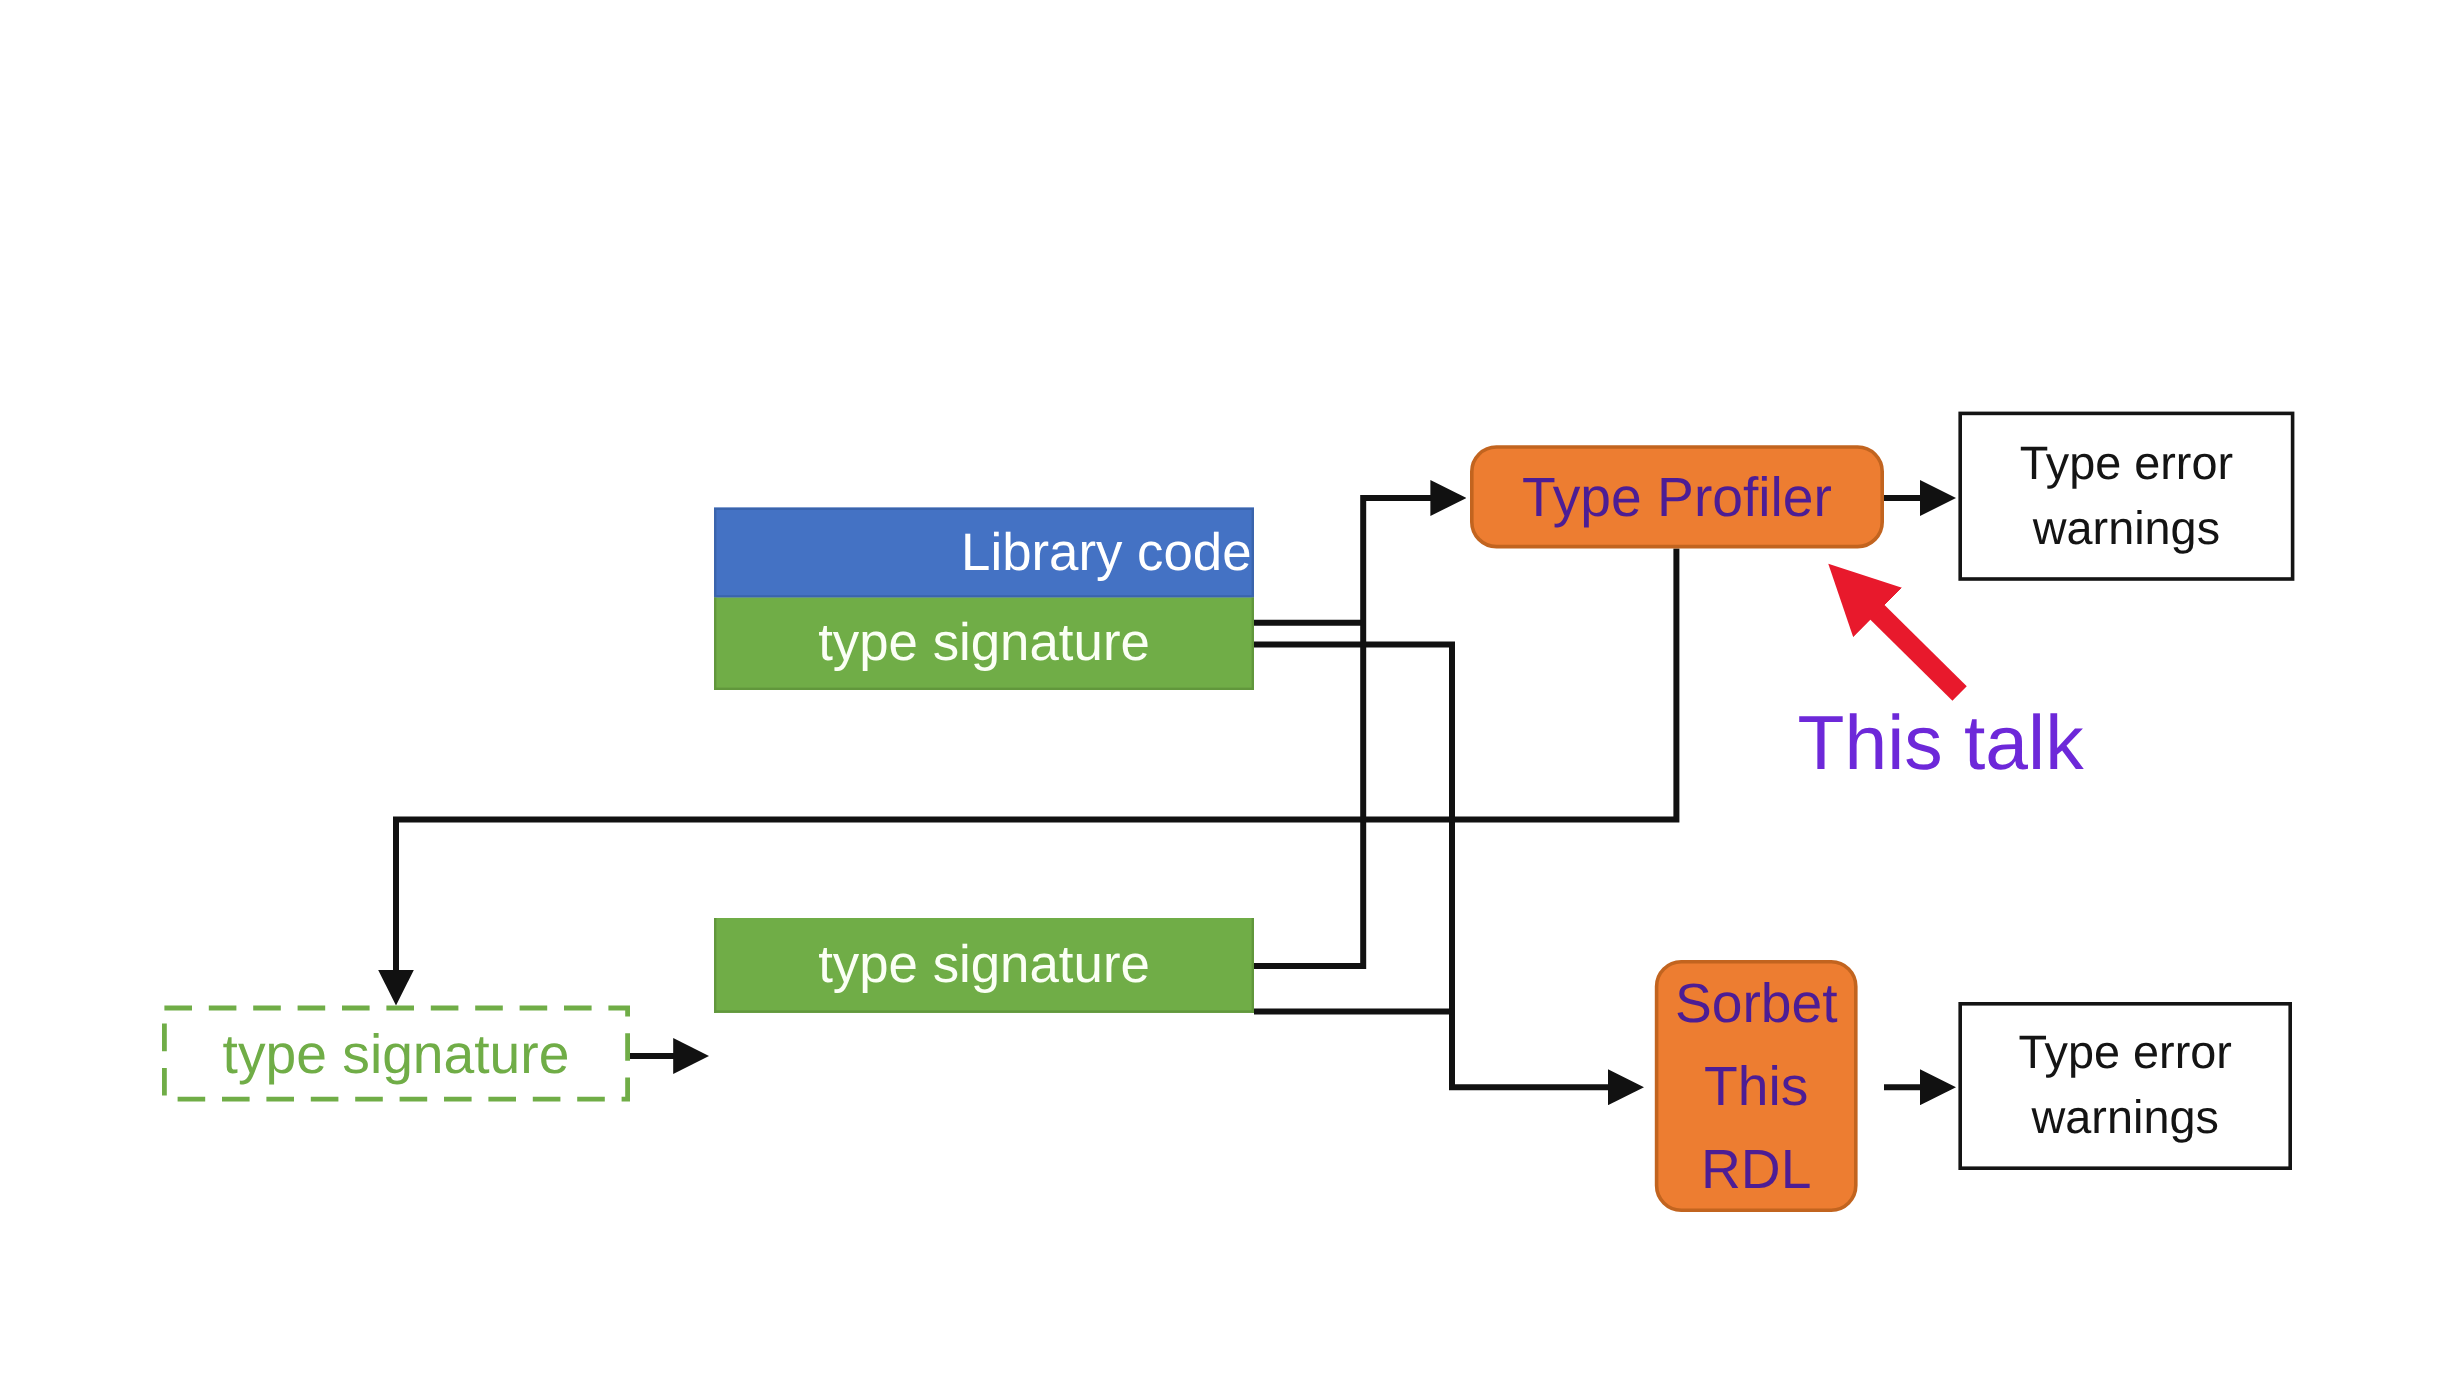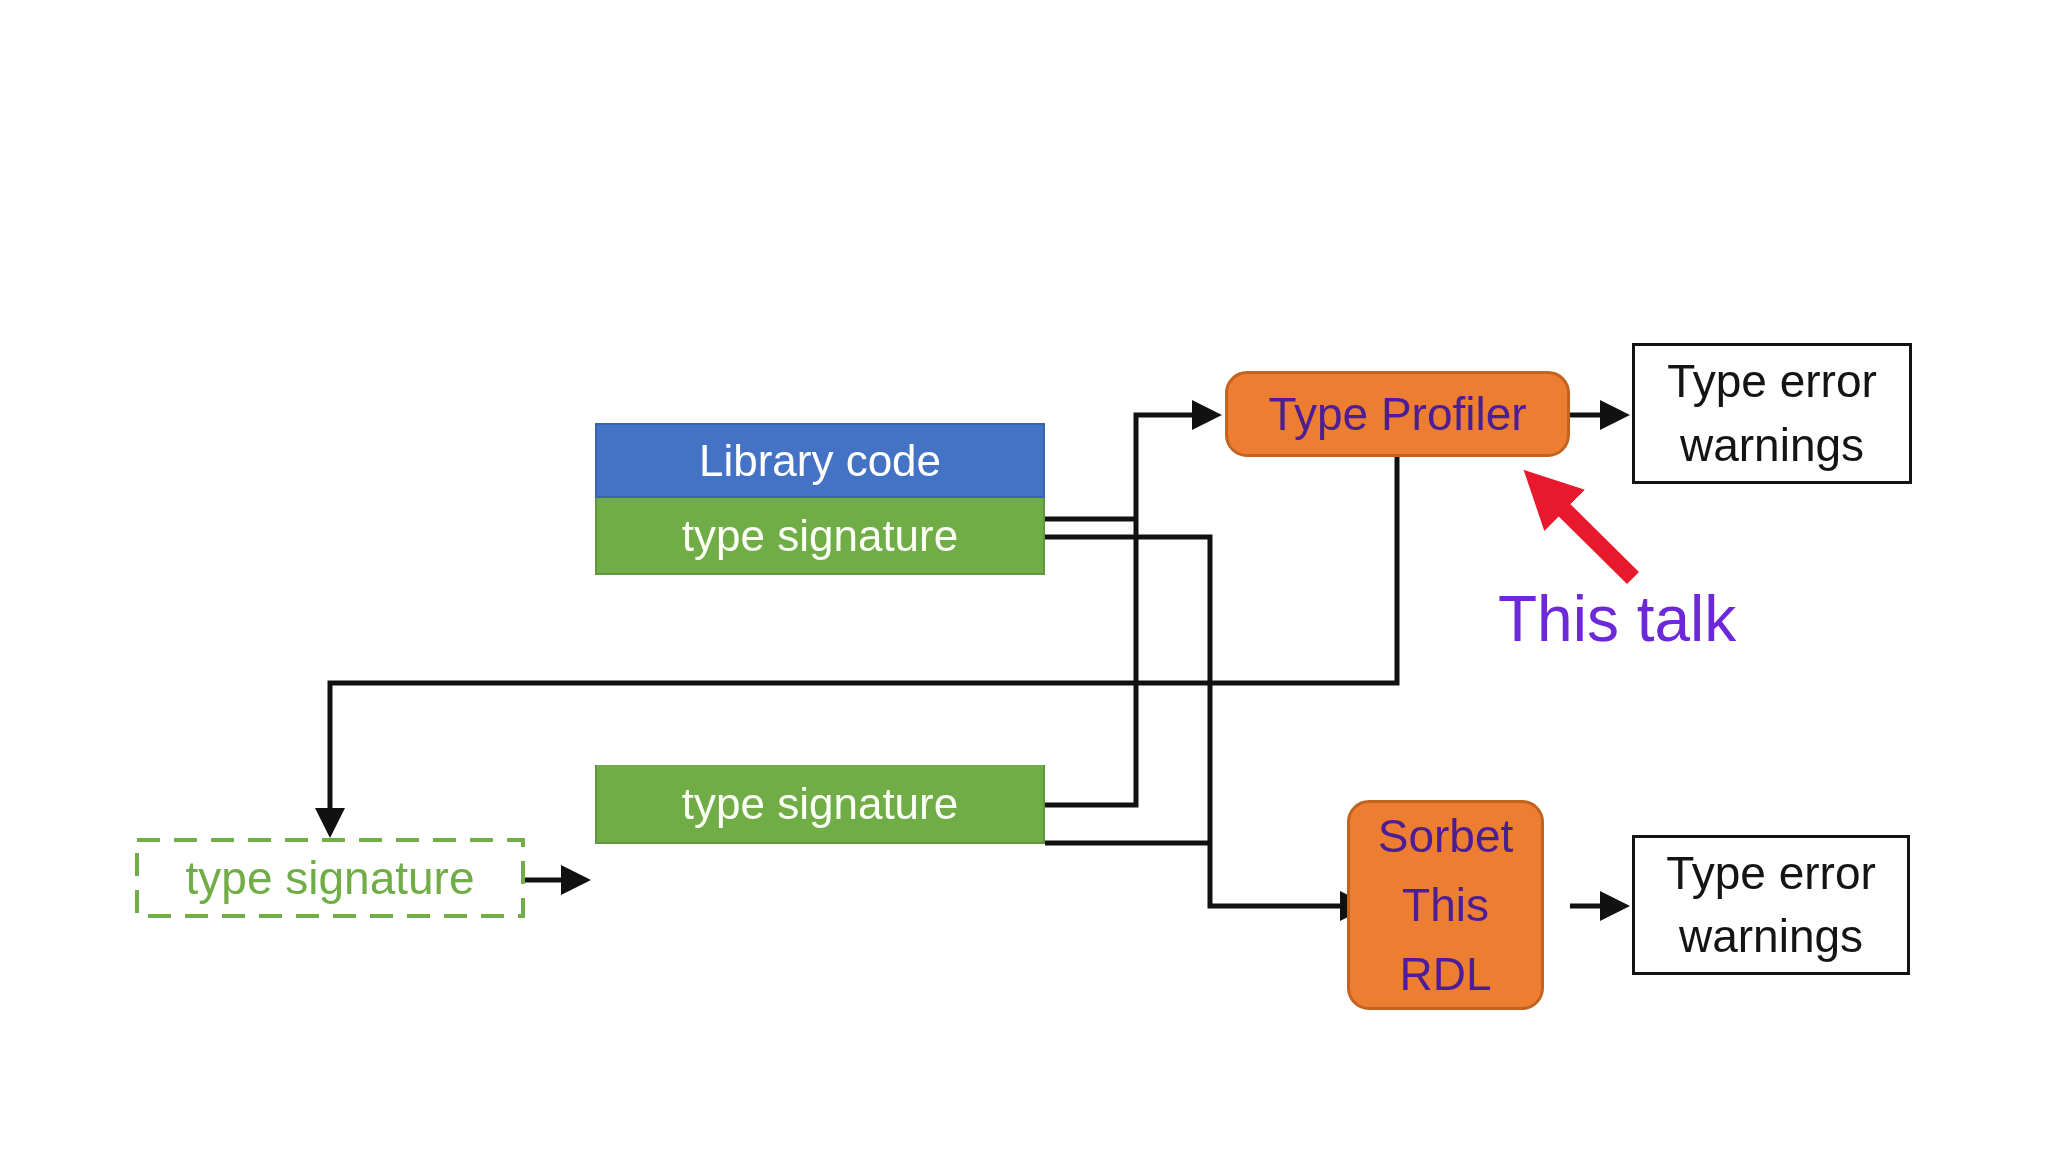--- a/index.html
+++ b/index.html
@@ -43,21 +43,21 @@
     box-sizing: border-box;
     width: 450px;
     background: #70ad47;
     border: 2px solid #61973c;
     border-top: none;
     color: #fbfff5;
     display: flex; align-items: center; justify-content: center;
     font-size: 44px;
   }
   #library-stack { left: 595px; top: 423px; }
-  #library-stack .code-box { height: 75px; }
+  #library-stack .code-box { height: 75px; justify-content: flex-end; }
   #library-stack .sig-box  { height: 77px; }
   #application-stack { left: 595px; top: 765px; }
   #application-stack .code-box { height: 76px; }
   #application-stack .sig-box  { height: 79px; }
 
   
   .generated-sig {
     left: 137px; top: 840px;
     width: 386px; height: 76px;
     display: flex; align-items: center; justify-content: center;
@@ -71,32 +71,32 @@
     box-sizing: border-box;
     background: #ed7d31;
     border: 3px solid #c2641f;
     border-radius: 22px;
     color: #4c1d95;
     display: flex; align-items: center; justify-content: center;
     text-align: center;
     font-size: 46px;
   }
   #type-profiler { left: 1225px; top: 371px; width: 345px; height: 86px; }
-  #checker-box   { left: 1347px; top: 800px; width: 197px; height: 210px; line-height: 1.5; }
+  #checker-box   { left: 1379px; top: 800px; width: 169px; height: 210px; line-height: 1.5; }
   #checker-box .tool-line { display: block; }
 
   
   .warn-box {
     box-sizing: border-box;
     background: #ffffff;
     border: 3px solid #141414;
     color: #141414;
     display: flex; flex-direction: column;
     align-items: center; justify-content: center;
-    font-size: 46px;
+    font-size: 39px;
     line-height: 1.38;
     text-align: center;
   }
   #warn-top    { left: 1632px; top: 343px; width: 280px; height: 141px; }
   #warn-bottom { left: 1632px; top: 835px; width: 278px; height: 140px; }
   .warn-line { display: block; }
 
   
   .this-talk {
     left: 1498px; top: 582px;

